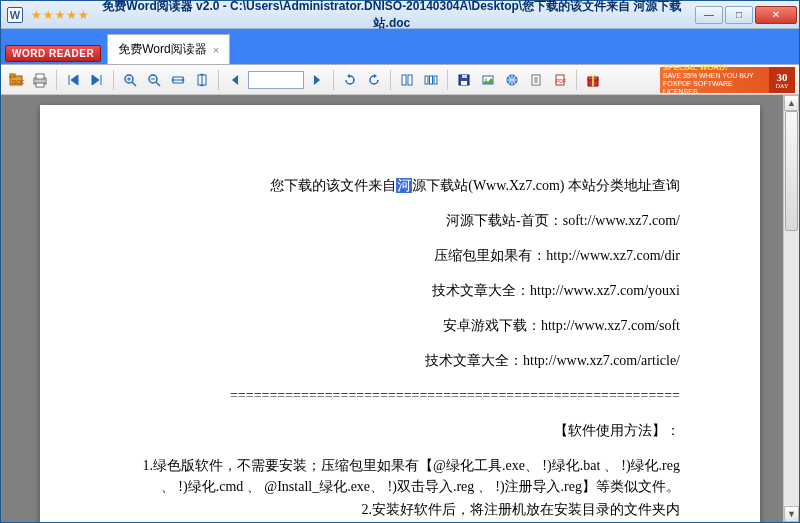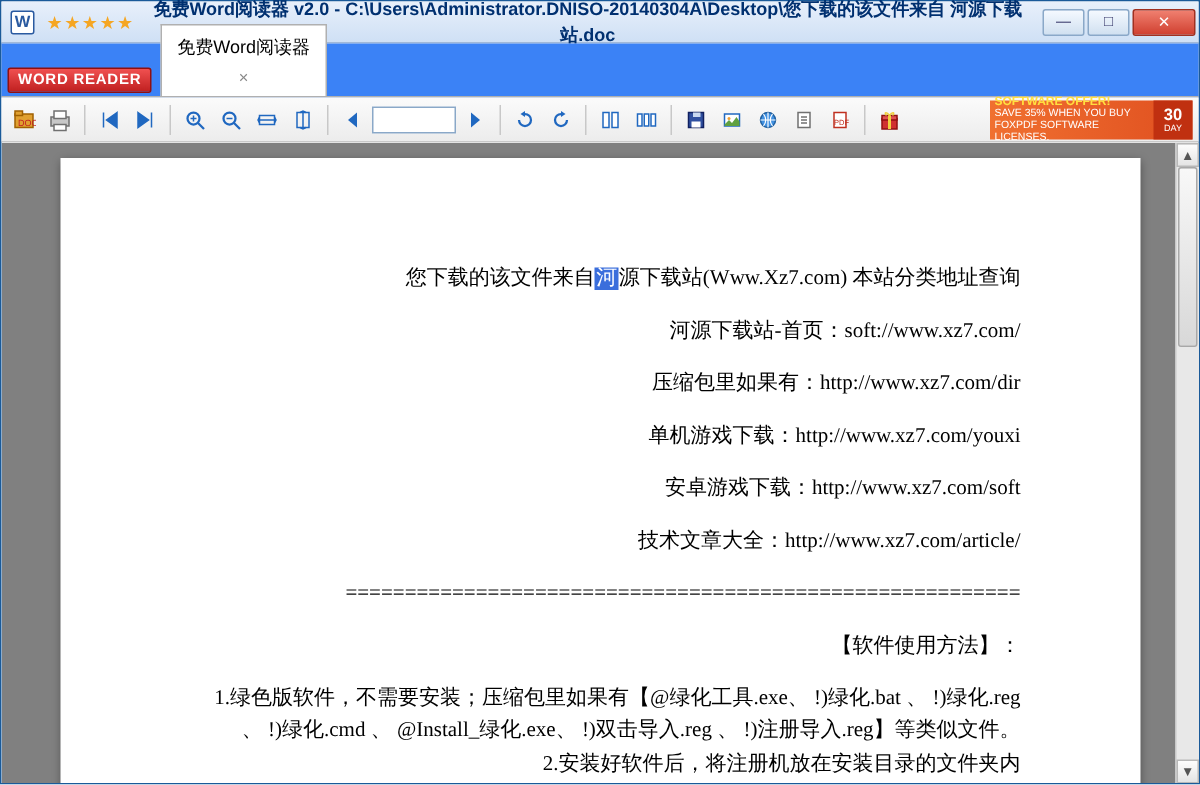--- a/index.html
+++ b/index.html
@@ -8,30 +8,30 @@
 .titlebar { height: 28px; background: linear-gradient(#e8f0fb, #cfe0f5); display: flex; align-items: center; padding: 0 2px; border-bottom: 1px solid #a0b8d8; }
 .titlebar .app-icon { width: 16px; height: 16px; margin: 0 4px; display: flex; align-items: center; justify-content: center; color: #2a5aa0; font-weight: bold; font-size: 11px; border: 1px solid #2a5aa0; border-radius: 2px; background: #fff; }
 .stars { display: flex; gap: 1px; margin-left: 4px; }
 .star { color: #f5a623; font-size: 12px; }
 .titlebar .title { flex: 1; text-align: center; font-weight: bold; color: #003070; font-size: 12px; }
 .win-btns { display: flex; gap: 2px; }
 .win-btn { width: 28px; height: 18px; background: linear-gradient(#f5f9ff,#d0e0f0); border: 1px solid #8aa8c8; border-radius: 2px; display: flex; align-items: center; justify-content: center; font-size: 10px; color: #336; }
 .win-btn.close { background: linear-gradient(#f08070,#d04030); color: #fff; border-color: #a03020; width: 42px; }
 .tabstrip { height: 36px; background: #3b82f6; display: flex; align-items: flex-end; border-bottom: 1px solid #b0b0b0; }
 .brand { background: linear-gradient(#f05050,#c02020); color: #fff; font-size: 10px; font-weight: bold; padding: 2px 6px; border: 1px solid #901010; border-radius: 2px; margin: 2px 4px; letter-spacing: 0.5px; }
-.tab { background: #fff; border: 1px solid #b0b0b0; border-bottom: none; padding: 6px 10px; font-size: 12px; margin-left: 2px; display: flex; align-items: center; gap: 6px; flex-direction: column; }
+.tab { background: #fff; border: 1px solid #b0b0b0; border-bottom: none; padding: 6px 10px; font-size: 12px; margin-left: 2px; display: flex; align-items: center; gap: 6px; }
 .tab .x { color: #888; font-size: 11px; }
 .toolbar { height: 30px; background: linear-gradient(#fbfbfb,#ececec); border-bottom: 1px solid #c8c8c8; display: flex; align-items: center; padding: 0 4px; gap: 2px; }
 .tbtn { width: 22px; height: 22px; border: 1px solid transparent; border-radius: 2px; display: flex; align-items: center; justify-content: center; font-size: 13px; }
 .sep { width: 1px; height: 20px; background: #c8c8c8; margin: 0 3px; }
 .page-input { width: 56px; height: 18px; border: 1px solid #8aa8c8; font-size: 11px; padding: 0 4px; }
 .banner { margin-left: auto; width: 135px; height: 26px; background: linear-gradient(90deg,#f07030,#e05020); display: flex; align-items: center; position: relative; }
 .banner-txt { color: #fff; font-size: 7px; line-height: 1.1; padding-left: 3px; flex: 1; }
 .banner-txt b { color: #ffe040; font-size: 8px; display: block; }
-.banner-day { width: 26px; height: 26px; background: #c03010; color: #fff; display: flex; flex-direction: column; align-items: center; justify-content: center; }
+.banner-day { width: 26px; height: 26px; background: #c03010; color: #fff; display: flex; flex-direction: column; align-items: center; justify-content: center; font-family: Liberation Serif, serif; }
 .banner-day .n { font-size: 11px; font-weight: bold; }
 .banner-day .d { font-size: 6px; }
 .workspace { flex: 1; background: #808080; overflow: auto; position: relative; }
 .page { width: 720px; min-height: 900px; background: #fff; margin: 10px auto; box-shadow: 0 2px 6px rgba(0,0,0,.4); padding: 70px 80px 40px 90px; font-family: SimSun, "宋体", serif; font-size: 14px; color: #000; line-height: 1.5; }
 .page .row { margin-bottom: 14px; text-align: right; }
 .hl { background: #3a6edc; color: #fff; padding: 0 1px; }
 .vscroll { position: absolute; right: 0; top: 0; width: 16px; height: 100%; background: #e8e8e8; border-left: 1px solid #c8c8c8; }
 .vscroll .arrow { height: 16px; background: linear-gradient(#fdfdfd,#e4e4e4); border: 1px solid #b8b8b8; display: flex; align-items: center; justify-content: center; font-size: 9px; color: #555; }
 .vscroll .track { position: absolute; top: 16px; bottom: 16px; left: 0; right: 0; }
 .vscroll .thumb { position: absolute; left: 1px; right: 1px; top: 0; height: 120px; background: linear-gradient(#f8f8f8,#d8d8d8); border: 1px solid #a8a8a8; border-radius: 2px; }
@@ -201,38 +201,38 @@
         <svg width="14" height="14">
           <rect x="2" y="6" width="10" height="7" fill="#d03030" stroke="#901010"></rect>
           <rect x="2" y="4" width="10" height="3" fill="#e05050" stroke="#901010"></rect>
           <line x1="7" y1="4" x2="7" y2="13" stroke="#f0d040" stroke-width="2"></line>
           <path d="M7 4C5 1 3 2 5 4M7 4c2-3 4-2 2 0" fill="none" stroke="#f0d040"></path>
         </svg>
       </div>
 
     <div class="banner">
       <div class="banner-txt">
-        <b>SOFTWARE OFFER!</b>
+        <b>SPECIAL WORD!</b>
         <span>SAVE 35% WHEN YOU BUY FOXPDF SOFTWARE LICENSES.</span>
       </div>
       <div class="banner-day">
         <span class="n">30</span>
         <span class="d">DAY</span>
       </div>
     </div>
   </div>
 
   <div class="workspace">
     <div class="page">
       <div class="row">
         <span>您下载的该文件来自</span><span class="hl">河</span><span>源下载站(Www.Xz7.com) 本站分类地址查询</span>
       </div>
       <div class="row">河源下载站-首页：soft://www.xz7.com/</div>
       <div class="row">压缩包里如果有：http://www.xz7.com/dir</div>
-      <div class="row">单机游戏下载：http://www.xz7.com/youxi</div>
+      <div class="row">技术文章大全：http://www.xz7.com/youxi</div>
       <div class="row">安卓游戏下载：http://www.xz7.com/soft</div>
       <div class="row">技术文章大全：http://www.xz7.com/article/</div>
       <div class="row">=========================================================</div>
       <div class="row">【软件使用方法】：</div>
       <div class="row" style="margin-bottom:2px">1.绿色版软件，不需要安装；压缩包里如果有【@绿化工具.exe、 !)绿化.bat 、 !)绿化.reg 、 !)绿化.cmd 、 @Install_绿化.exe、 !)双击导入.reg 、 !)注册导入.reg】等类似文件。</div>
       <div class="row">2.安装好软件后，将注册机放在安装目录的文件夹内</div>
     </div>
 
     <div class="vscroll">
       <div class="arrow">▲</div>

